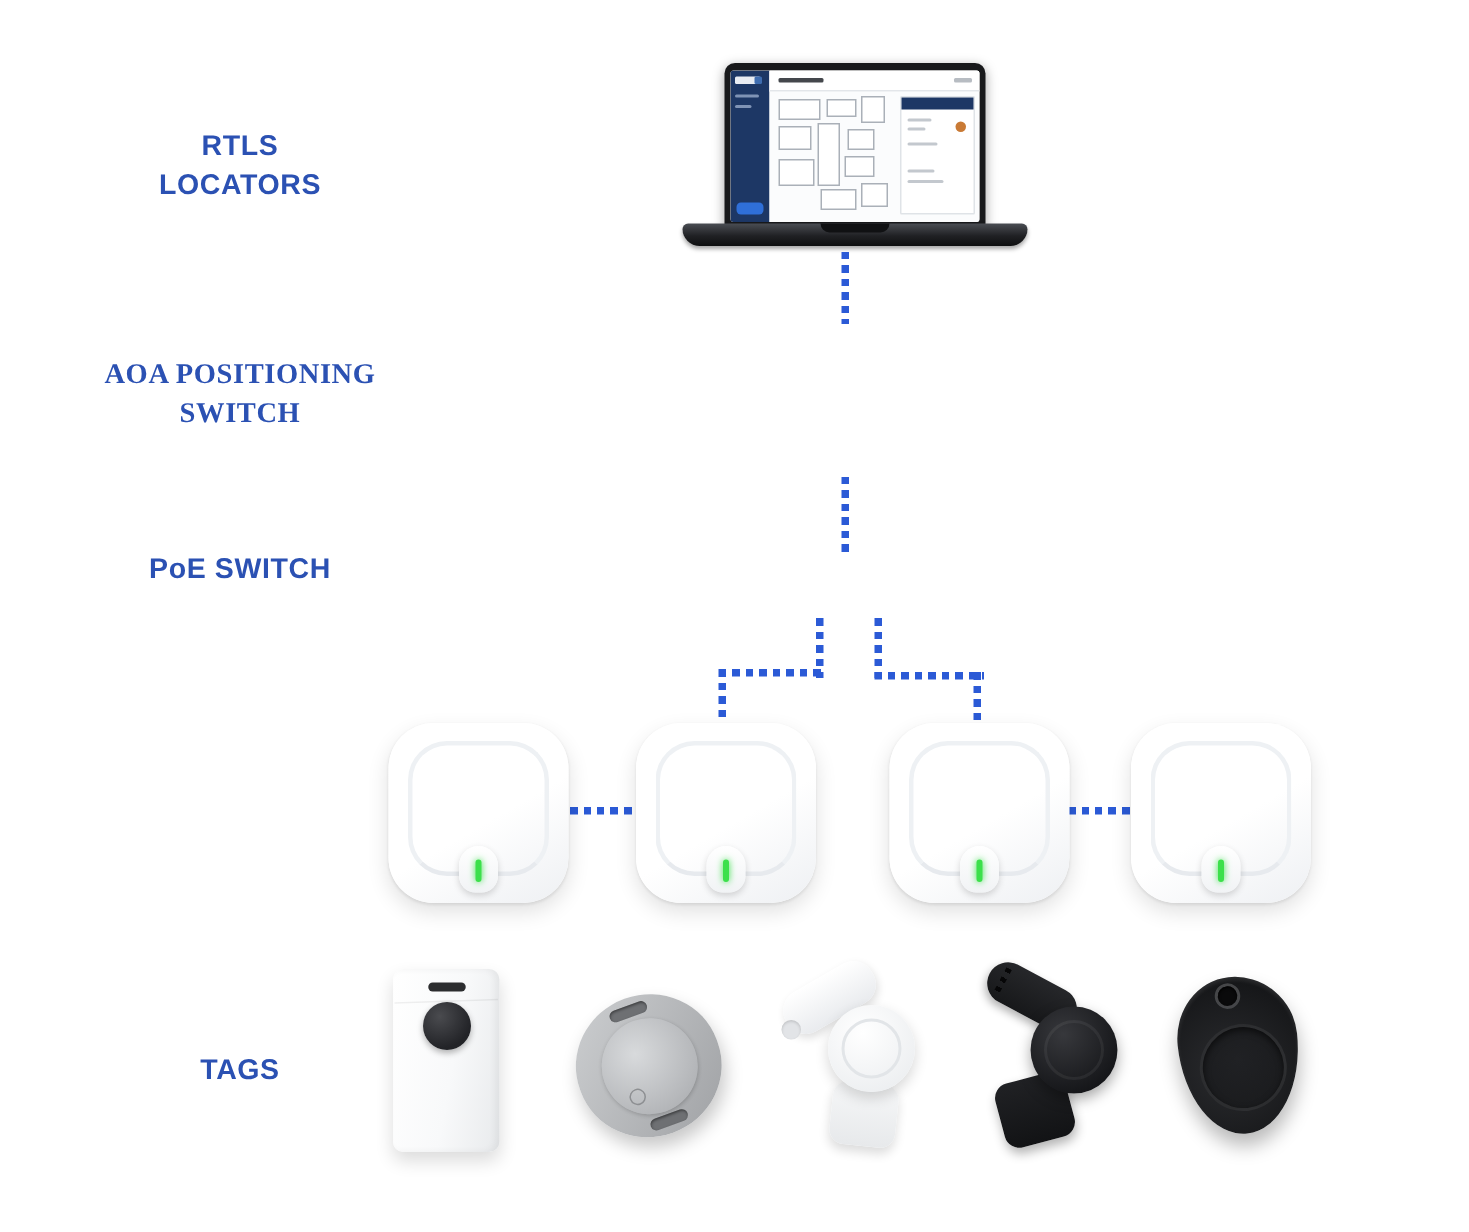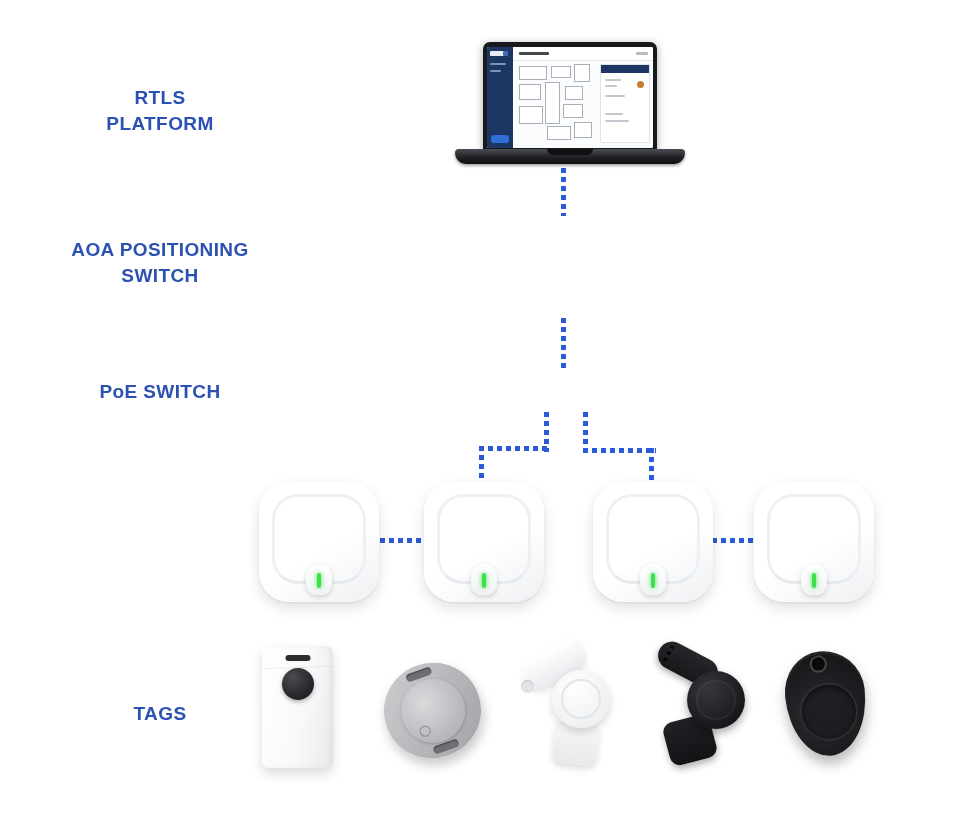--- a/index.html
+++ b/index.html
@@ -126,27 +126,27 @@
     box-shadow:inset 0 2px 5px rgba(0,0,0,.6);
   }
 </style>
 </head>
 <body>
 
 <div class="stage">
 
   <div class="layer-label" style="top:85px;">
     <span>RTLS</span>
-    <span>PLATFORM</span>
-  </div>
-  <div class="layer-label" style="top:237px;">
+    <span>LOCATORS</span>
+  </div>
+  <div class="layer-label" style="top:237px;font-family:Liberation Serif, serif;">
     <span>AOA POSITIONING</span>
     <span>SWITCH</span>
   </div>
-  <div class="layer-label" style="top:379px;">
+  <div class="layer-label" style="top:367px;">
     <span>PoE SWITCH</span>
   </div>
   <div class="layer-label" style="top:701px;">
     <span>TAGS</span>
   </div>
 
   <div class="laptop">
     <div class="laptop-screen">
       <div class="screen-content">
         <div class="screen-sidebar">

